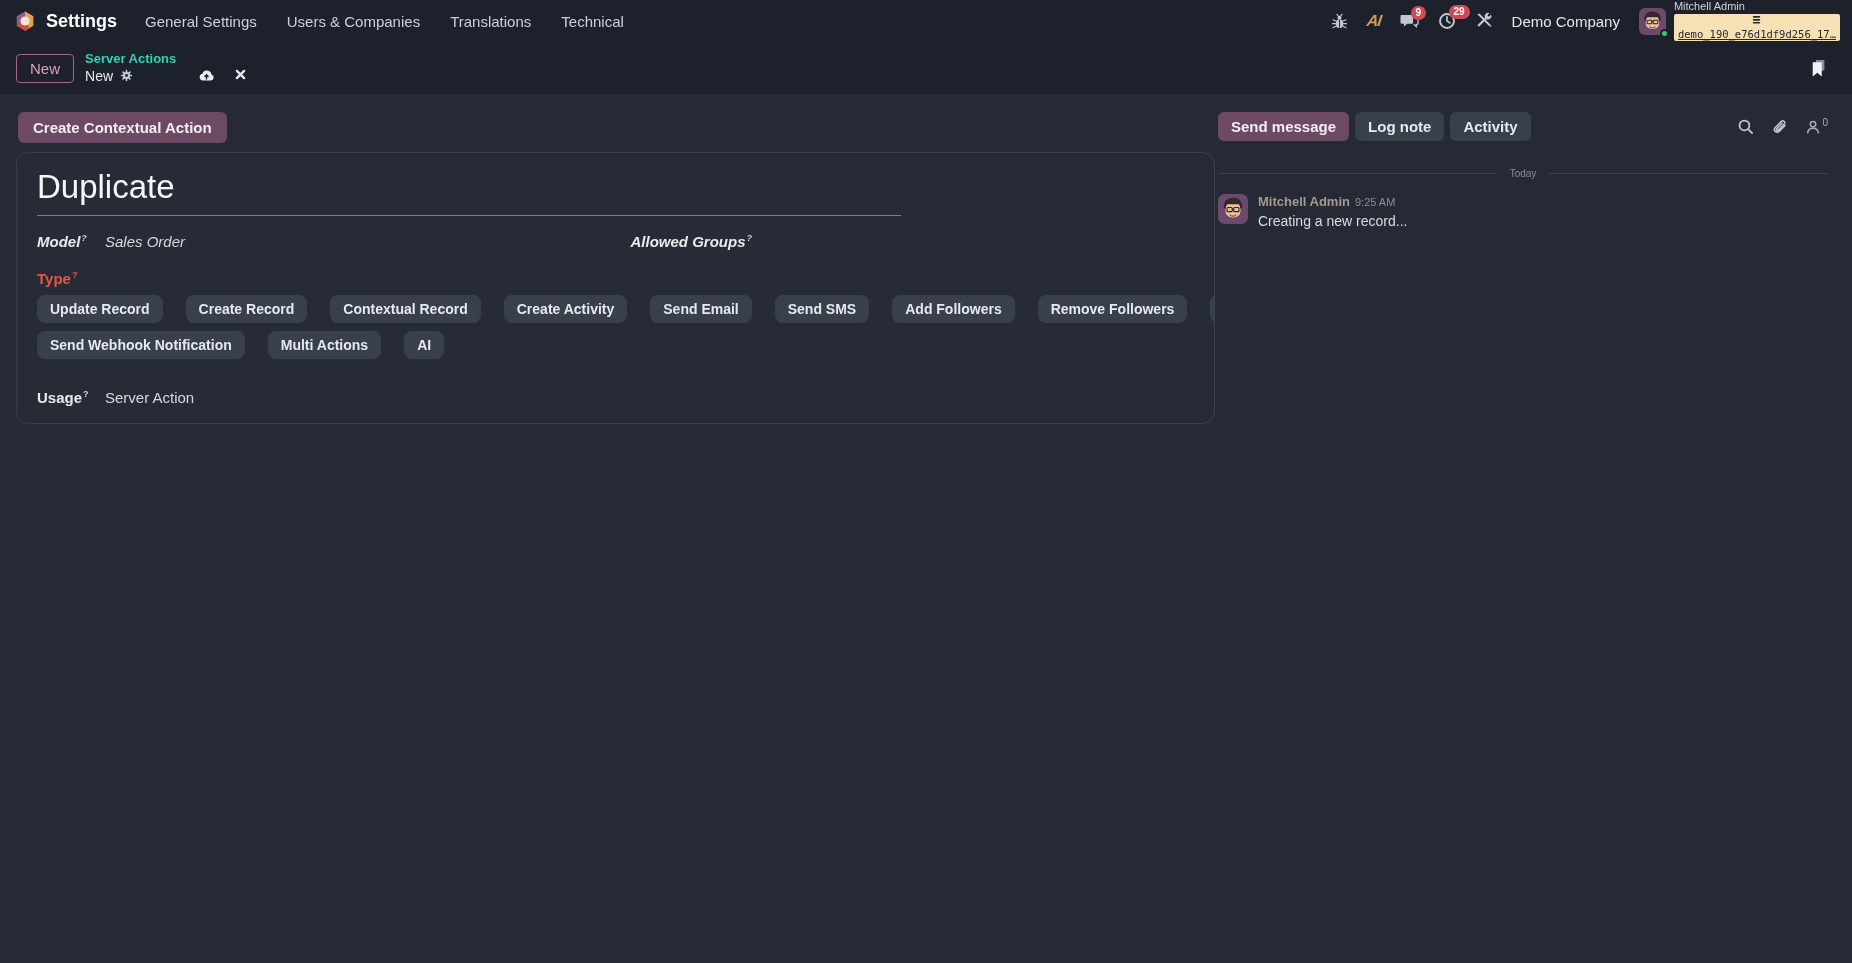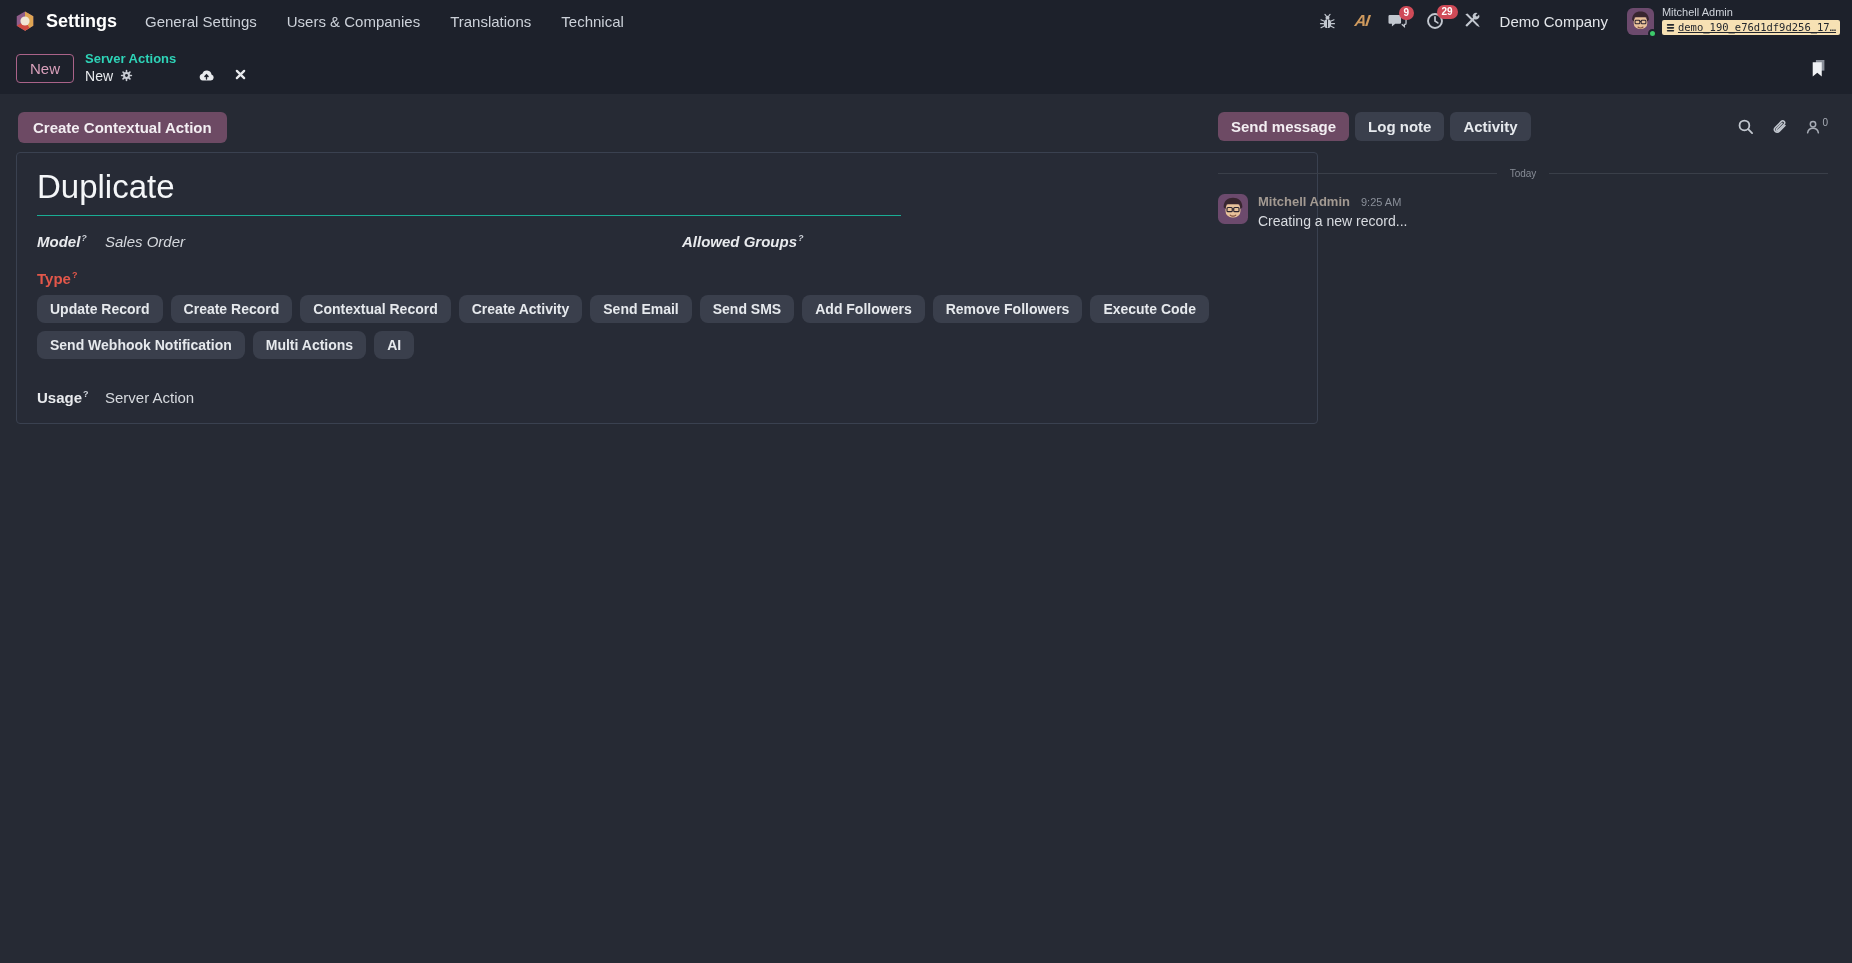--- a/index.html
+++ b/index.html
@@ -23,50 +23,50 @@
   .company{color:#e3e6ea;font-size:15px;cursor:pointer;}
   .user{display:flex;align-items:center;gap:8px;cursor:pointer;margin-right:2px;}
   .avatar{width:27px;height:27px;border-radius:6px;position:relative;flex-shrink:0;}
   .avatar svg{display:block;}
   .status-dot{position:absolute;right:-3px;bottom:-3px;width:9px;height:9px;background:#3dca6b;
               border:2px solid #1d212b;border-radius:50%;}
   .user-info{display:flex;flex-direction:column;gap:2px;align-items:flex-start;}
   .user-name{font-size:11px;color:#cfd3da;line-height:1;}
   .db-badge{display:flex;align-items:center;gap:3px;background:#f7e1b4;color:#23272e;
             font-family:"DejaVu Sans Mono","Liberation Mono",monospace;font-size:10.5px;
-            padding:1px 4px;border-radius:2px;text-decoration:underline;line-height:1.2;}
+            padding:1px 4px;border-radius:2px;text-decoration:underline;line-height:1.2;flex-direction:column;}
 
   
   .control-panel{display:flex;align-items:center;background:#1d212b;height:52px;padding:0 26px 0 16px;}
   .new-btn{border:1px solid #aa6389;color:#d9a0bb;background:transparent;font-size:15px;
            padding:3px 13px;border-radius:4px;height:29px;font-family:inherit;cursor:pointer;}
   .crumbs{margin-left:11px;display:flex;flex-direction:column;justify-content:center;gap:1px;}
   .crumb-parent{color:#2ed3b7;font-size:13px;font-weight:700;line-height:1.15;cursor:pointer;}
   .crumb-current-row{display:flex;align-items:center;gap:7px;color:#e8eaed;font-size:14px;line-height:1.15;}
   .save-indicators{display:flex;gap:19px;margin-left:22px;margin-top:12px;align-items:center;}
   .bookmark-wrap{margin-left:auto;display:flex;align-items:center;cursor:pointer;}
 
   
   .content{display:flex;align-items:flex-start;}
   .main-col{width:1205px;flex-shrink:0;padding-left:16px;}
   .ctx-btn{margin:18px 0 0 2px;background:#6d4a64;color:#f3eef2;font-weight:700;font-size:15px;border:none;
            border-radius:6px;padding:7px 15px;font-family:inherit;cursor:pointer;}
-  .sheet{margin-top:9px;background:#272b36;border:1px solid #3a4150;border-radius:4px;
-         padding:15px 20px 20px;width:1302px;height:272px;overflow:hidden;}
+  .sheet{margin-top:9px;background:#272b36;border:1px solid #3a4150;border-radius:12px;
+         padding:15px 20px 20px;width:1199px;height:272px;overflow:hidden;}
   .sheet-title{font-size:33px;color:#f4f6f8;width:864px;border-bottom:1px solid #19ad94;
                padding-bottom:9px;line-height:1.15;cursor:text;}
   .field-grid{display:grid;grid-template-columns:1fr 1fr;column-gap:30px;margin-top:17px;}
   .field-row{display:flex;align-items:baseline;font-style:italic;}
   .field-label{width:66px;font-weight:700;color:#e8eaed;font-size:15px;flex-shrink:0;}
   sup.help{font-size:9px;color:#cfd3da;margin-left:1px;}
   .field-value{font-size:15px;color:#d6d9de;margin-left:2px;cursor:pointer;}
   .type-section{margin-top:20px;}
   .type-label{color:#e2574a;font-weight:700;font-size:15px;}
   .type-label sup.help{color:#e2574a;}
-  .type-row{display:flex;gap:8px;margin-top:8px;}
+  .type-row{display:flex;gap:23px;margin-top:8px;}
   .type-row button{background:#3a3f4c;border:none;color:#e6e9ed;font-weight:600;font-size:14px;
                    padding:6px 13px;border-radius:8px;font-family:inherit;cursor:pointer;white-space:nowrap;}
   .usage-row{margin-top:30px;display:flex;align-items:center;}
 
   
   .chatter{flex:1;padding:18px 24px 0 13px;min-width:0;}
   .chatter-header{display:flex;align-items:center;gap:20px;}
   .chatter-btns{display:flex;gap:6px;}
   .btn-primary{background:#6d4a64;color:#f3eef2;font-weight:700;font-size:15px;border:none;border-radius:6px;
                padding:6px 13px;font-family:inherit;cursor:pointer;}
@@ -74,21 +74,21 @@
                  padding:6px 13px;font-family:inherit;cursor:pointer;}
   .chatter-icons{margin-left:auto;display:flex;gap:17px;align-items:center;color:#a8adb6;}
   .follower-wrap{display:flex;align-items:flex-start;color:#a8adb6;cursor:pointer;}
   .follower-count{font-size:10px;margin-left:1px;margin-top:-2px;color:#a8adb6;}
   .date-divider{display:flex;align-items:center;gap:13px;margin-top:27px;color:#878c96;font-size:10px;}
   .date-divider .line{flex:1;height:1px;background:#3a3f49;}
   .message{display:flex;gap:10px;margin-top:15px;}
   .msg-avatar{width:30px;height:30px;border-radius:7px;flex-shrink:0;}
   .msg-avatar svg{display:block;}
   .msg-head{font-size:13px;color:#a39a92;font-weight:700;}
-  .msg-time{font-size:11px;color:#8a8f99;font-weight:400;margin-left:11px;}
+  .msg-time{font-size:11px;color:#8a8f99;font-weight:400;margin-left:5px;}
   .msg-body{font-size:14px;color:#d9dce1;margin-top:4px;}
 </style>
 </head>
 <body>
 
 <div class="page">
 
   <div class="navbar">
     <div class="brand">
       <span style="display:flex;">

